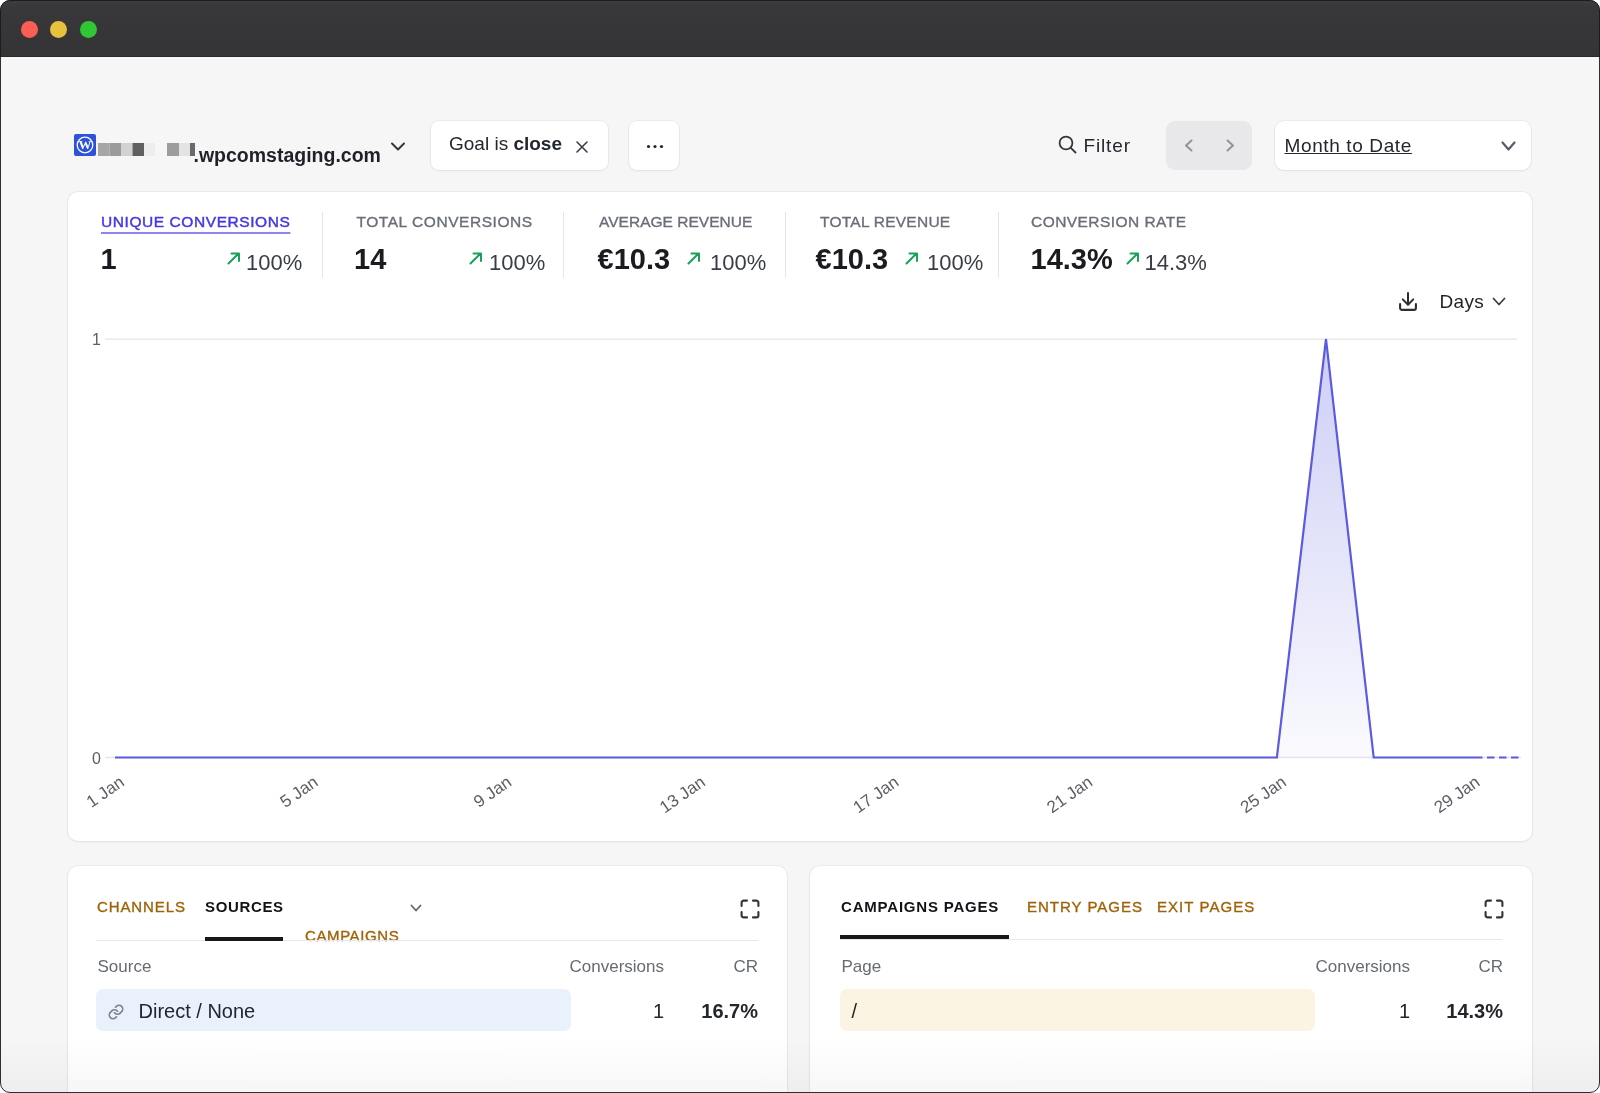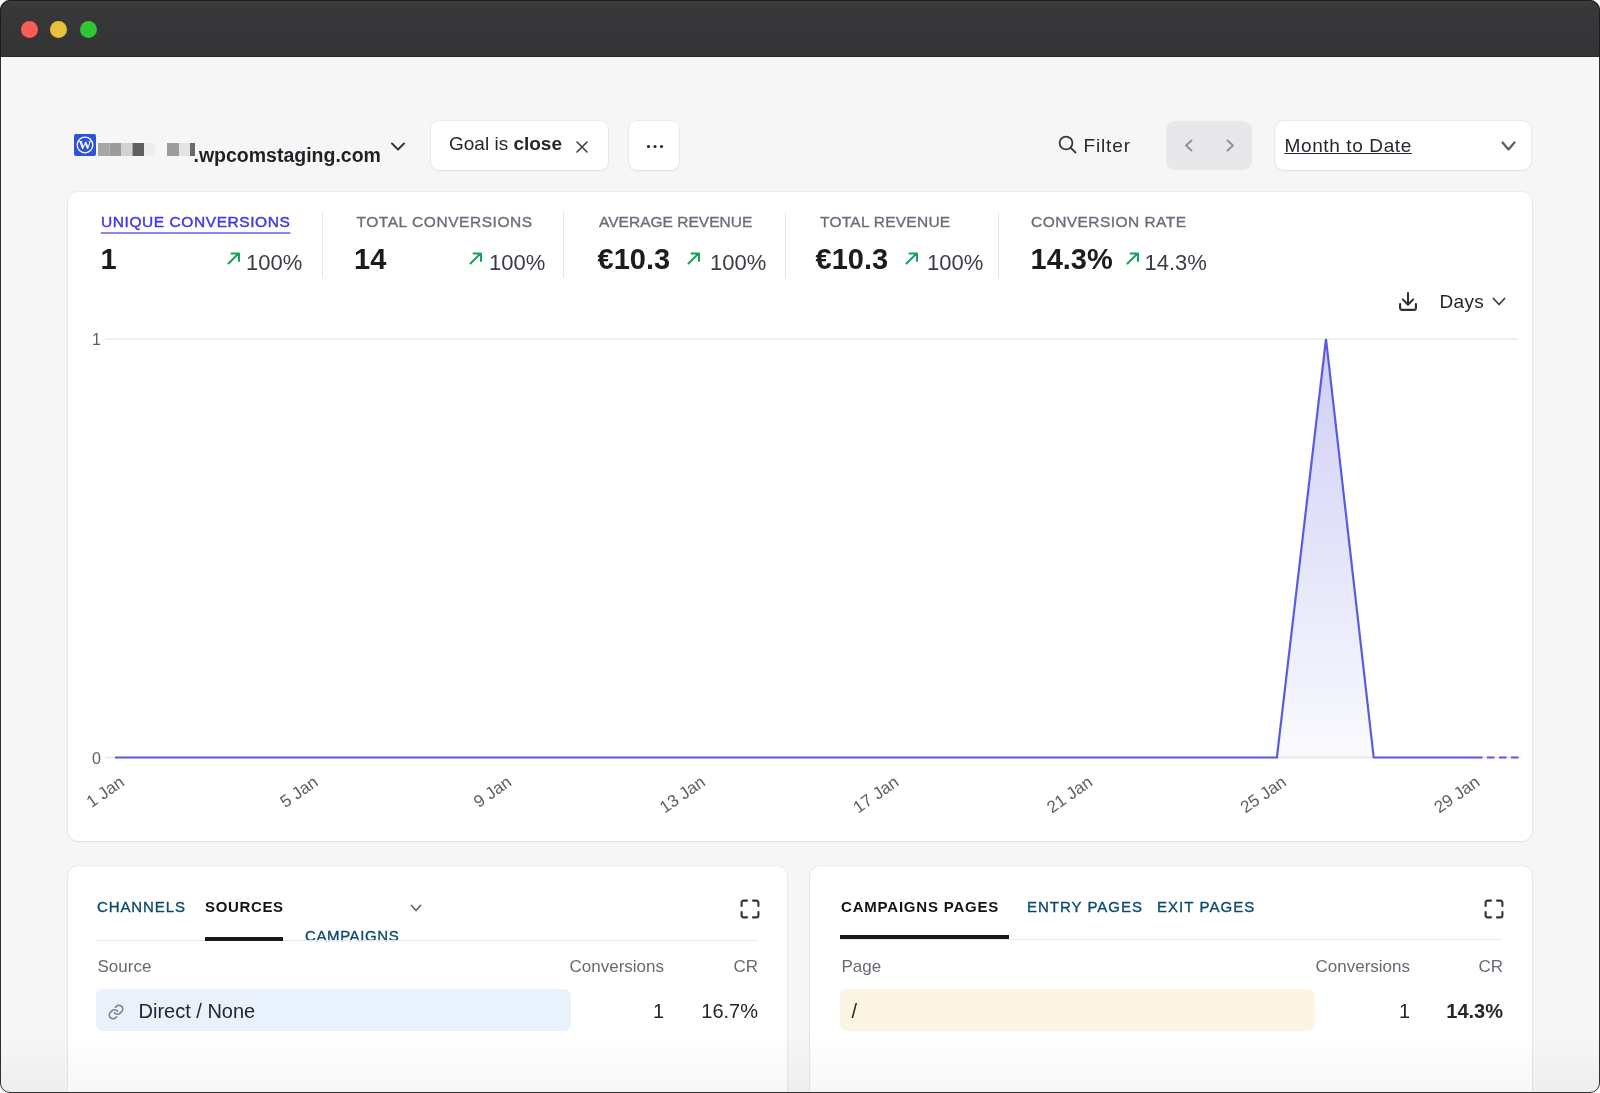--- a/index.html
+++ b/index.html
@@ -8,21 +8,21 @@
   .window { position:absolute; inset:0; background:#f6f6f7; border-radius:10px; overflow:hidden; }
   .winborder { position:absolute; inset:0; border:1.5px solid rgba(25,25,27,.9); border-radius:10px; pointer-events:none; z-index:50; }
   .titlebar { position:absolute; left:0; top:0; width:1600px; height:57px; background:linear-gradient(to bottom,#3d3d40 0%, #38383b 12%, #343437 100%); border-bottom:1px solid #29292b; }
   .dot { position:absolute; top:20.5px; width:17px; height:17px; border-radius:50%; }
   .card { position:absolute; background:#fff; border-radius:10px; box-shadow:0 0 0 1px rgba(0,0,0,0.04), 0 1px 3px rgba(0,0,0,0.05); }
   .statlabel { position:absolute; font-size:15.5px; letter-spacing:0.57px; color:#696e78; white-space:nowrap; -webkit-text-stroke:0.35px; }
   .statvalue { position:absolute; font-size:29px; font-weight:bold; color:#1a1c20; white-space:nowrap; }
   .statchange { position:absolute; font-size:22px; color:#3a3e44; white-space:nowrap; }
   .vdiv { position:absolute; width:1px; background:#e5e6e8; top:212px; height:66px; }
   .hdrtext { font-size:19px; color:#23272e; }
-  .tab { position:absolute; font-size:15px; letter-spacing:0.5px; color:#0c4a6e; white-space:nowrap; -webkit-text-stroke:0.35px; }
+  .tab { position:absolute; font-size:15px; letter-spacing:0.5px; color:#a16207; white-space:nowrap; -webkit-text-stroke:0.35px; }
   .tab.active { color:#111316; font-weight:bold; letter-spacing:0.3px; -webkit-text-stroke:0; }
   .thead { position:absolute; font-size:17px; color:#666a71; white-space:nowrap; }
   .tcell { position:absolute; font-size:20px; color:#23262b; white-space:nowrap; }
 </style>
 </head>
 <body>
 <div class="window">
 
   <div class="titlebar">
     <div class="dot" style="left:20.8px; background:#fc5e56;"></div>
@@ -181,21 +181,21 @@
     <div class="abs" style="left:96px; top:939.5px; width:662px; height:1px; background:#e8e8ea;"></div>
     <div class="thead" style="left:97.5px; top:957px;">Source</div>
     <div class="thead" style="left:544px; top:957px; width:120px; text-align:right;">Conversions</div>
     <div class="thead" style="left:687px; top:957px; width:71px; text-align:right;">CR</div>
     <div class="abs" style="left:96px; top:988.5px; width:475px; height:42px; background:#e9f1fc; border-radius:7px;"></div>
     <svg class="abs" style="left:106.5px; top:1002.5px;" width="18" height="18" viewBox="0 0 24 24">
       <path d="M10 13 a5 5 0 0 0 7.54 .54 l2 -2 a5 5 0 0 0 -7.07 -7.07 l-1.2 1.19 M14 11 a5 5 0 0 0 -7.54 -.54 l-2 2 a5 5 0 0 0 7.07 7.07 l1.19 -1.19" fill="none" stroke="#7e828a" stroke-width="2.2" stroke-linecap="round"></path>
     </svg>
     <div class="tcell" style="left:138.5px; top:1000px;">Direct / None</div>
     <div class="tcell" style="left:544px; top:1000px; width:120px; text-align:right;">1</div>
-    <div class="tcell" style="left:687px; top:1000px; width:71px; text-align:right; font-weight:normal;">16.7%</div>
+    <div class="tcell" style="left:687px; top:1000px; width:71px; text-align:right; font-weight:bold;">16.7%</div>
   </div>
   <div id="rightcard">
     <div class="tab active" style="left:841px; top:898px; letter-spacing:0.8px;">CAMPAIGNS PAGES</div>
     <div class="tab" style="left:1027px; top:898px; letter-spacing:1px;">ENTRY PAGES</div>
     <div class="tab" style="left:1157px; top:898px; letter-spacing:1.05px;">EXIT PAGES</div>
 <svg class="abs" style="left:1483.5px; top:899px;" width="20" height="20" viewBox="0 0 20 20">
       <path d="M1.6 7 V3.6 A2 2 0 0 1 3.6 1.6 H7 M13 1.6 H16.4 A2 2 0 0 1 18.4 3.6 V7 M18.4 13 V16.4 A2 2 0 0 1 16.4 18.4 H13 M7 18.4 H3.6 A2 2 0 0 1 1.6 16.4 V13" fill="none" stroke="#30343c" stroke-width="2.1" stroke-linecap="round"></path>
     </svg>
     <div class="abs" style="left:840px; top:935px; width:169px; height:3.5px; background:#17181a; z-index:5;"></div>
     <div class="abs" style="left:840px; top:938.5px; width:662px; height:1px; background:#e8e8ea;"></div>

